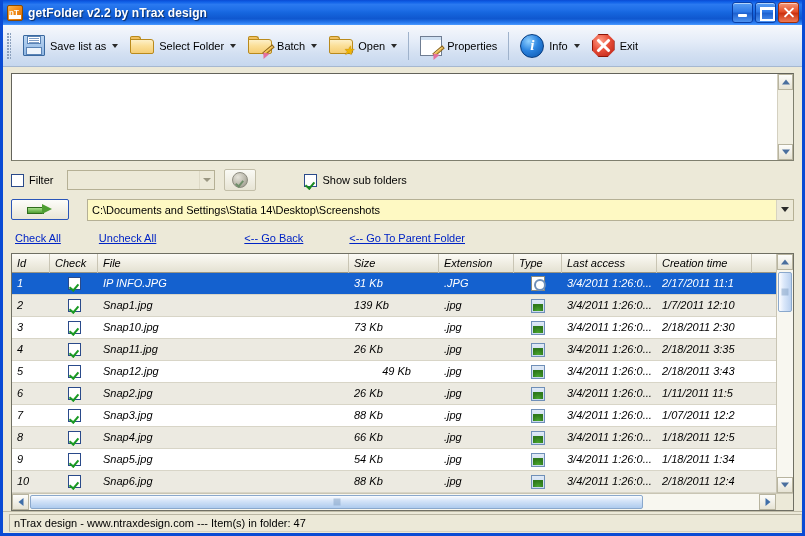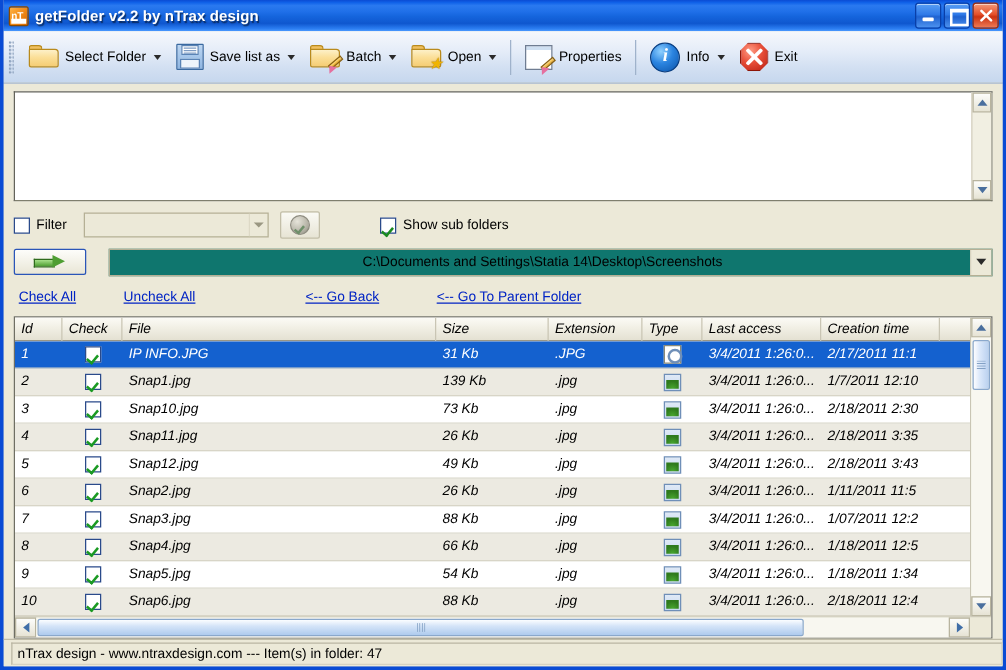--- a/index.html
+++ b/index.html
@@ -317,22 +317,22 @@
     background: linear-gradient(to bottom,#a8e08a,#4e9e32);
     border:1px solid #2f6b1c; border-right:none;
   }
   .arrowbtn .ar::after{
     content:""; position:absolute; left:15px; top:-1px; width:0;height:0;
     border-top:5.5px solid transparent;border-bottom:5.5px solid transparent;
     border-left:10px solid #4e9e32;
   }
   .pathbox {
     flex:1 1 auto; height:22px; margin-left:18px;
-    background:#0f766e; border:1px solid #b5b095;
-    display:flex; align-items:center;text-align:center;
+    background:#fef9c3; border:1px solid #b5b095;
+    display:flex; align-items:center;
   }
   .pathbox .p { flex:1 1 auto; padding-left:4px; white-space:nowrap; overflow:hidden; font-size:11px;}
   .pathbox .arrowbox {
     width:17px;height:100%;flex:0 0 17px;
     background:#ece9d8; border-left:1px solid #d7d3c0;
     display:flex;align-items:center;justify-content:center;
   }
   .pathbox .arrowbox::after{
     content:""; width:0;height:0;
     border-left:4px solid transparent;border-right:4px solid transparent;
@@ -472,35 +472,35 @@
       <div class="tb-btn min"></div>
       <div class="tb-btn max"></div>
       <div class="tb-btn close"></div>
     </div>
   </div>
 
   <div class="toolbar">
     <div class="grip"></div>
 
     <div class="tbitem">
-      <span class="ic ic-folder">
-          <i class="tab"></i>
-          <i class="body"></i>
-        </span>
-      <span class="lbl">Select Folder</span>
-      <span class="caret"></span>
-    </div>
-
-    <div class="tbitem">
       <span class="ic ic-floppy">
           <i class="o"></i>
           <i class="top"></i>
           <i class="bot"></i>
         </span>
       <span class="lbl">Save list as</span>
+      <span class="caret"></span>
+    </div>
+
+    <div class="tbitem">
+      <span class="ic ic-folder">
+          <i class="tab"></i>
+          <i class="body"></i>
+        </span>
+      <span class="lbl">Select Folder</span>
       <span class="caret"></span>
     </div>
 
     <div class="tbitem">
       <span class="ic ic-folder">
         <i class="tab"></i>
           <i class="body"></i>
         <i class="pencil">
             <i class="shaft"></i>
             <i class="tip"></i>
@@ -670,21 +670,21 @@
                 </div>
                 <div class="gc" style="flex: 0 0 95px;">3/4/2011 1:26:0...</div>
                 <div class="gc" style="flex: 0 0 95px;">2/18/2011 3:35</div>
               </div>
               <div class="grow">
                 <div class="gc" style="flex: 0 0 38px;">5</div>
                 <div class="gc ctr" style="flex: 0 0 48px;">
                   <span class="cellcb"></span>
                 </div>
                 <div class="gc" style="flex: 0 0 251px;">Snap12.jpg</div>
-                <div class="gc" style="flex: 0 0 90px;">49 Kb</div>
+                <div class="gc" style="flex: 0 0 90px; text-align: center;">49 Kb</div>
                 <div class="gc" style="flex: 0 0 75px;">.jpg</div>
                 <div class="gc ctr" style="flex: 0 0 48px;">
                   <span class="timg"></span>
                 </div>
                 <div class="gc" style="flex: 0 0 95px;">3/4/2011 1:26:0...</div>
                 <div class="gc" style="flex: 0 0 95px;">2/18/2011 3:43</div>
               </div>
               <div class="grow alt">
                 <div class="gc" style="flex: 0 0 38px;">6</div>
                 <div class="gc ctr" style="flex: 0 0 48px;">

